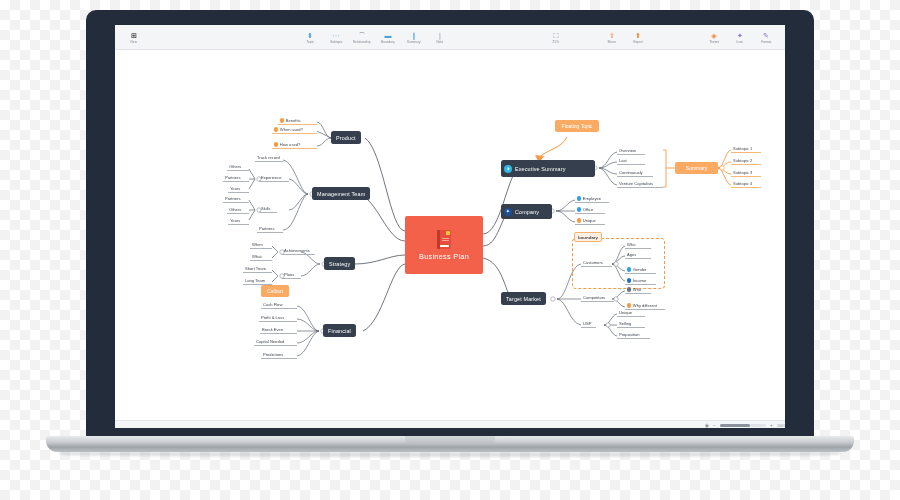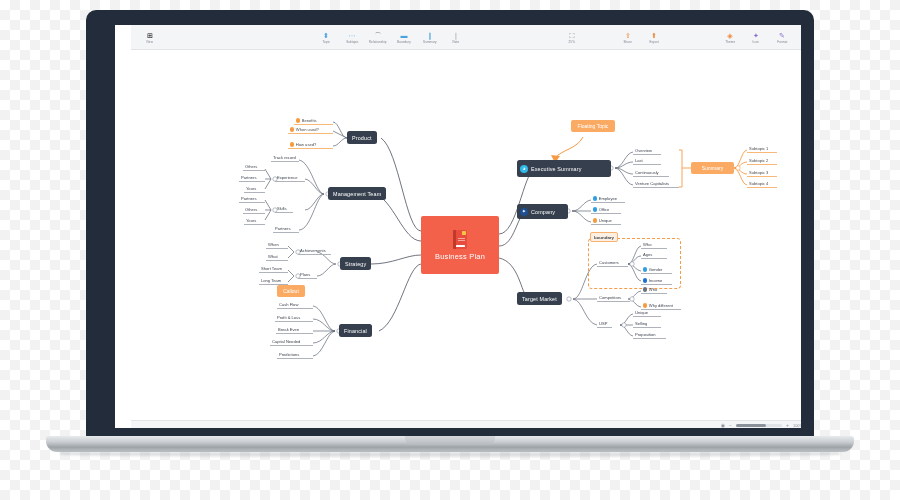--- a/index.html
+++ b/index.html
@@ -28,21 +28,21 @@
   }
   .laptop-foot{
     position:absolute;left:60px;top:452px;width:780px;height:5px;
     background:rgba(140,145,150,.28);
     border-radius:0 0 50% 50%;filter:blur(1.2px);
   }
 
   
   .screen{
     position:absolute;left:115px;top:25px;width:670px;height:403px;
-    background:#ffffff;overflow:hidden;padding-left:16px;
+    background:#ffffff;overflow:hidden;
   }
 
   
   .toolbar{
     position:relative;height:24px;width:100%;
     background:#f4f5f7;border-bottom:1px solid #e2e4e7;
     display:flex;align-items:center;
   }
   .tb-group{display:flex;align-items:center;height:24px;position:absolute;}
   .tb-item{

